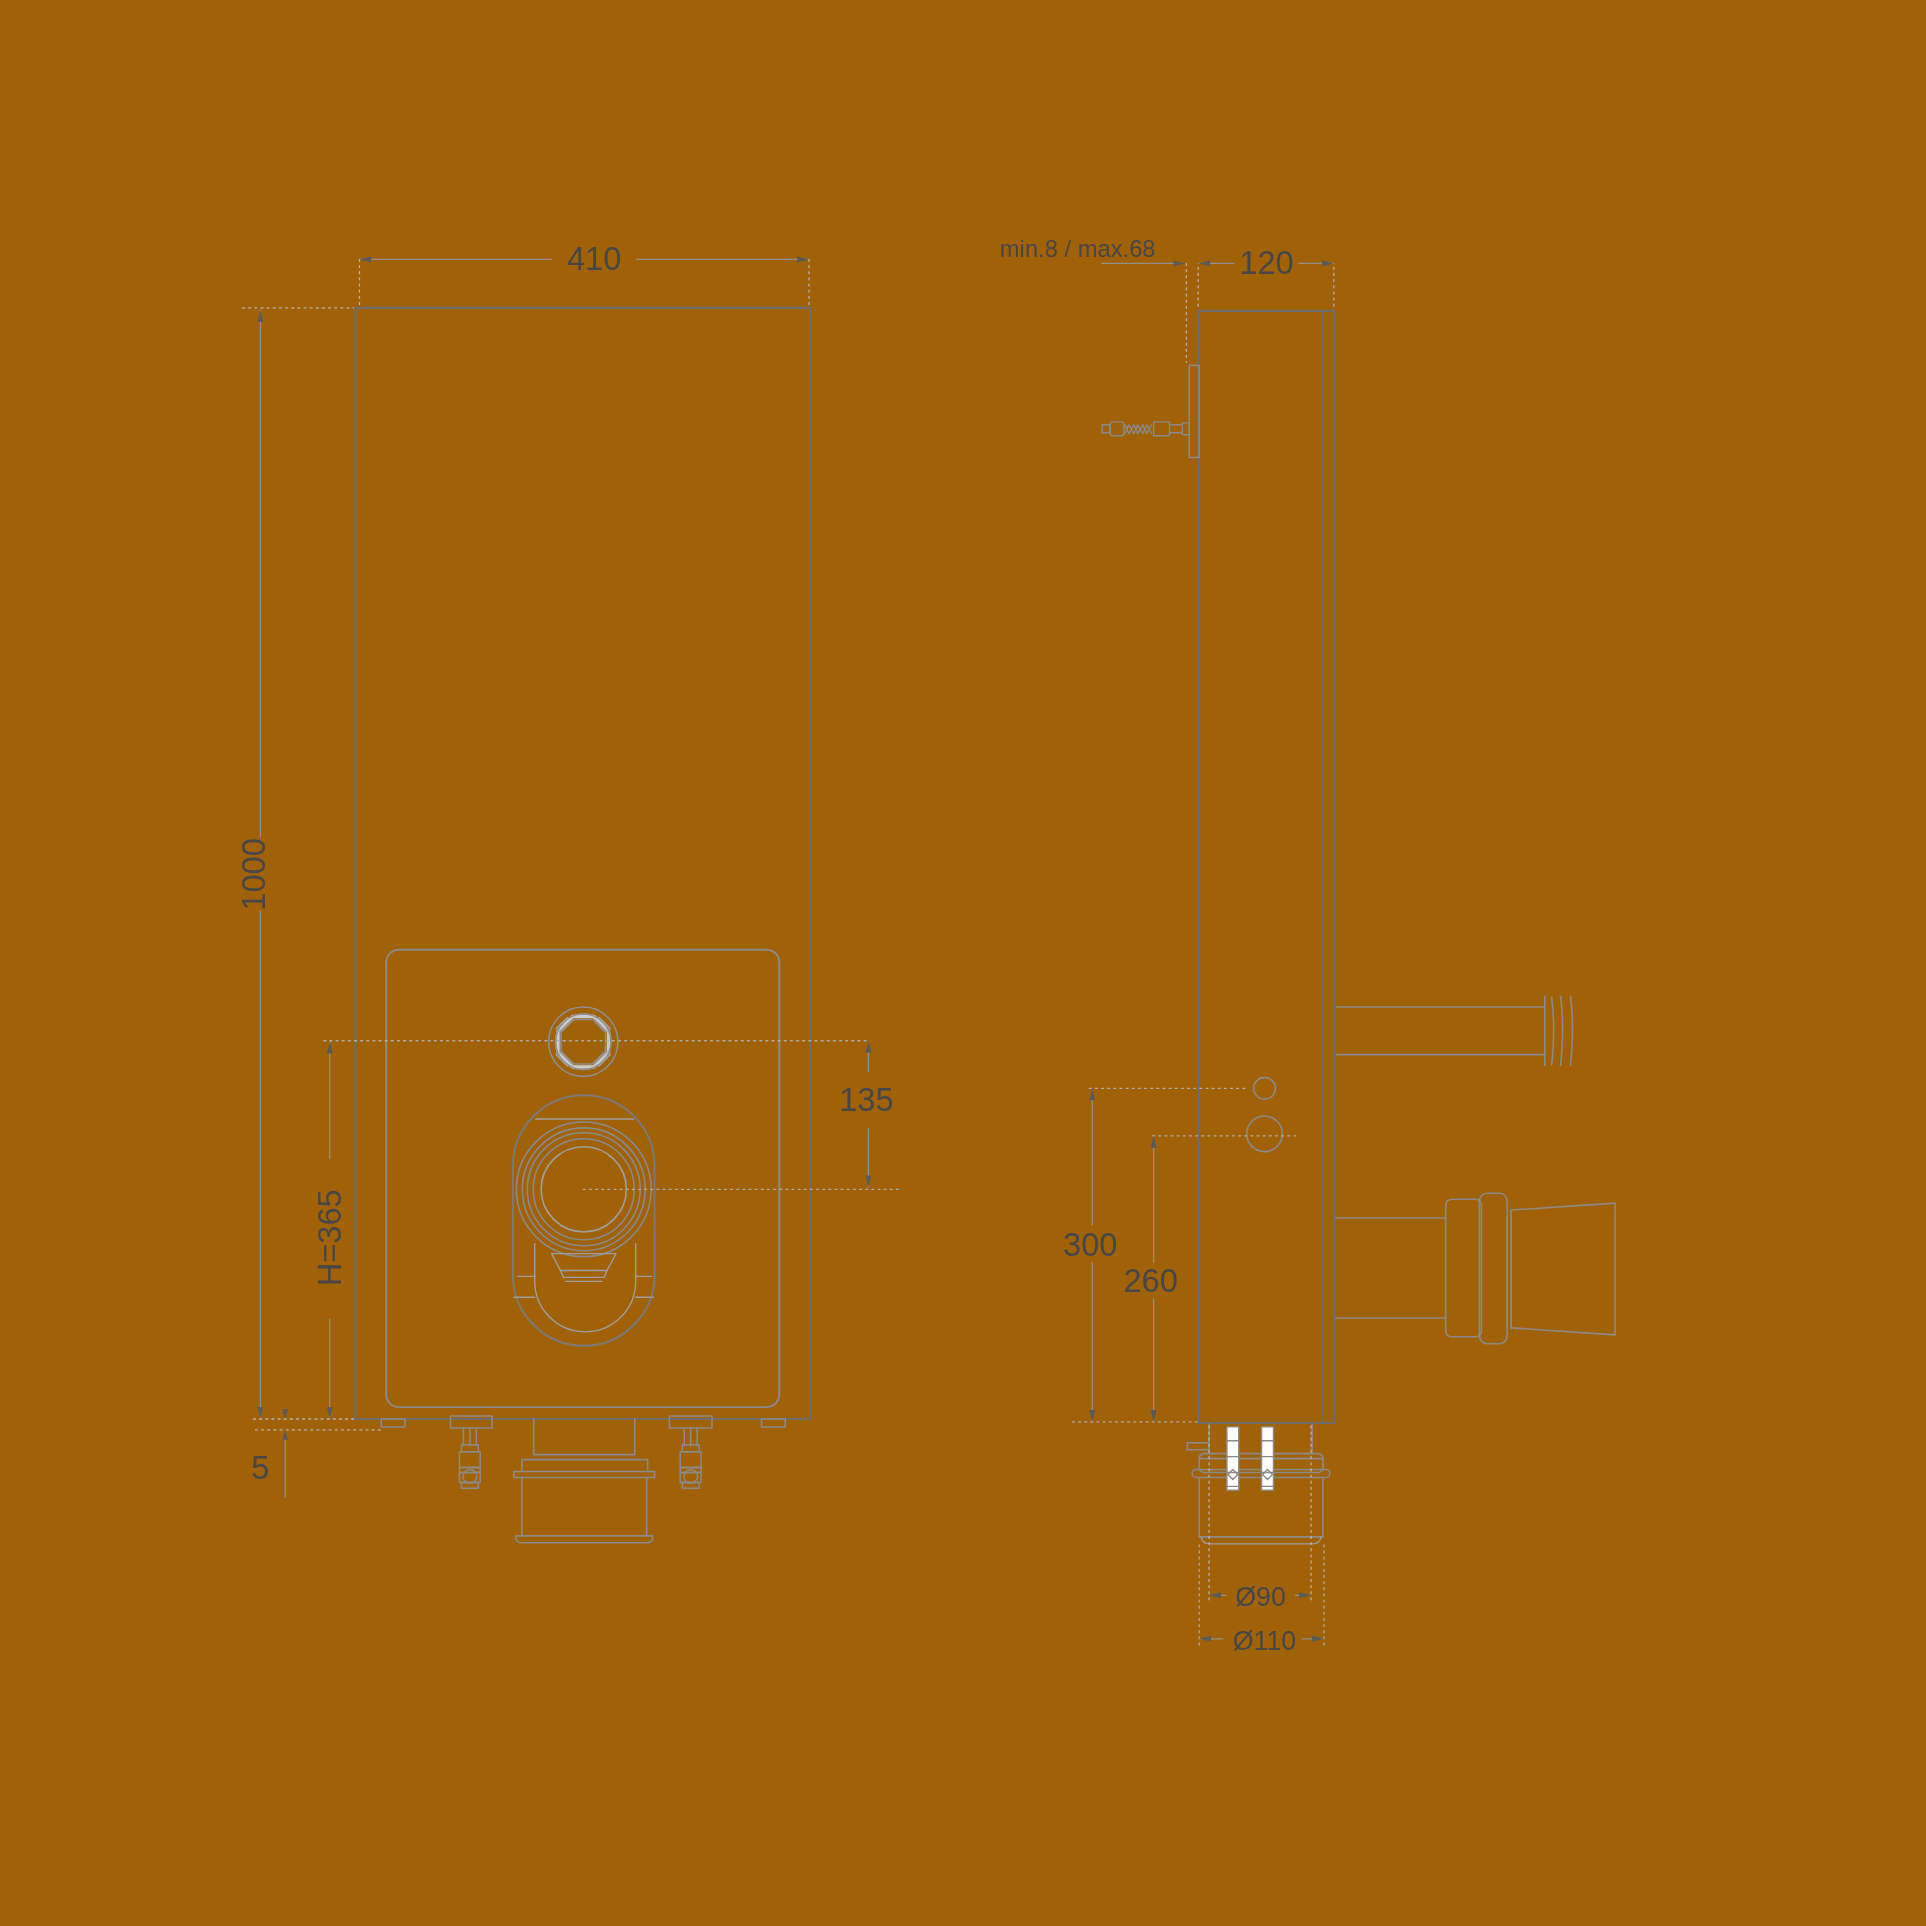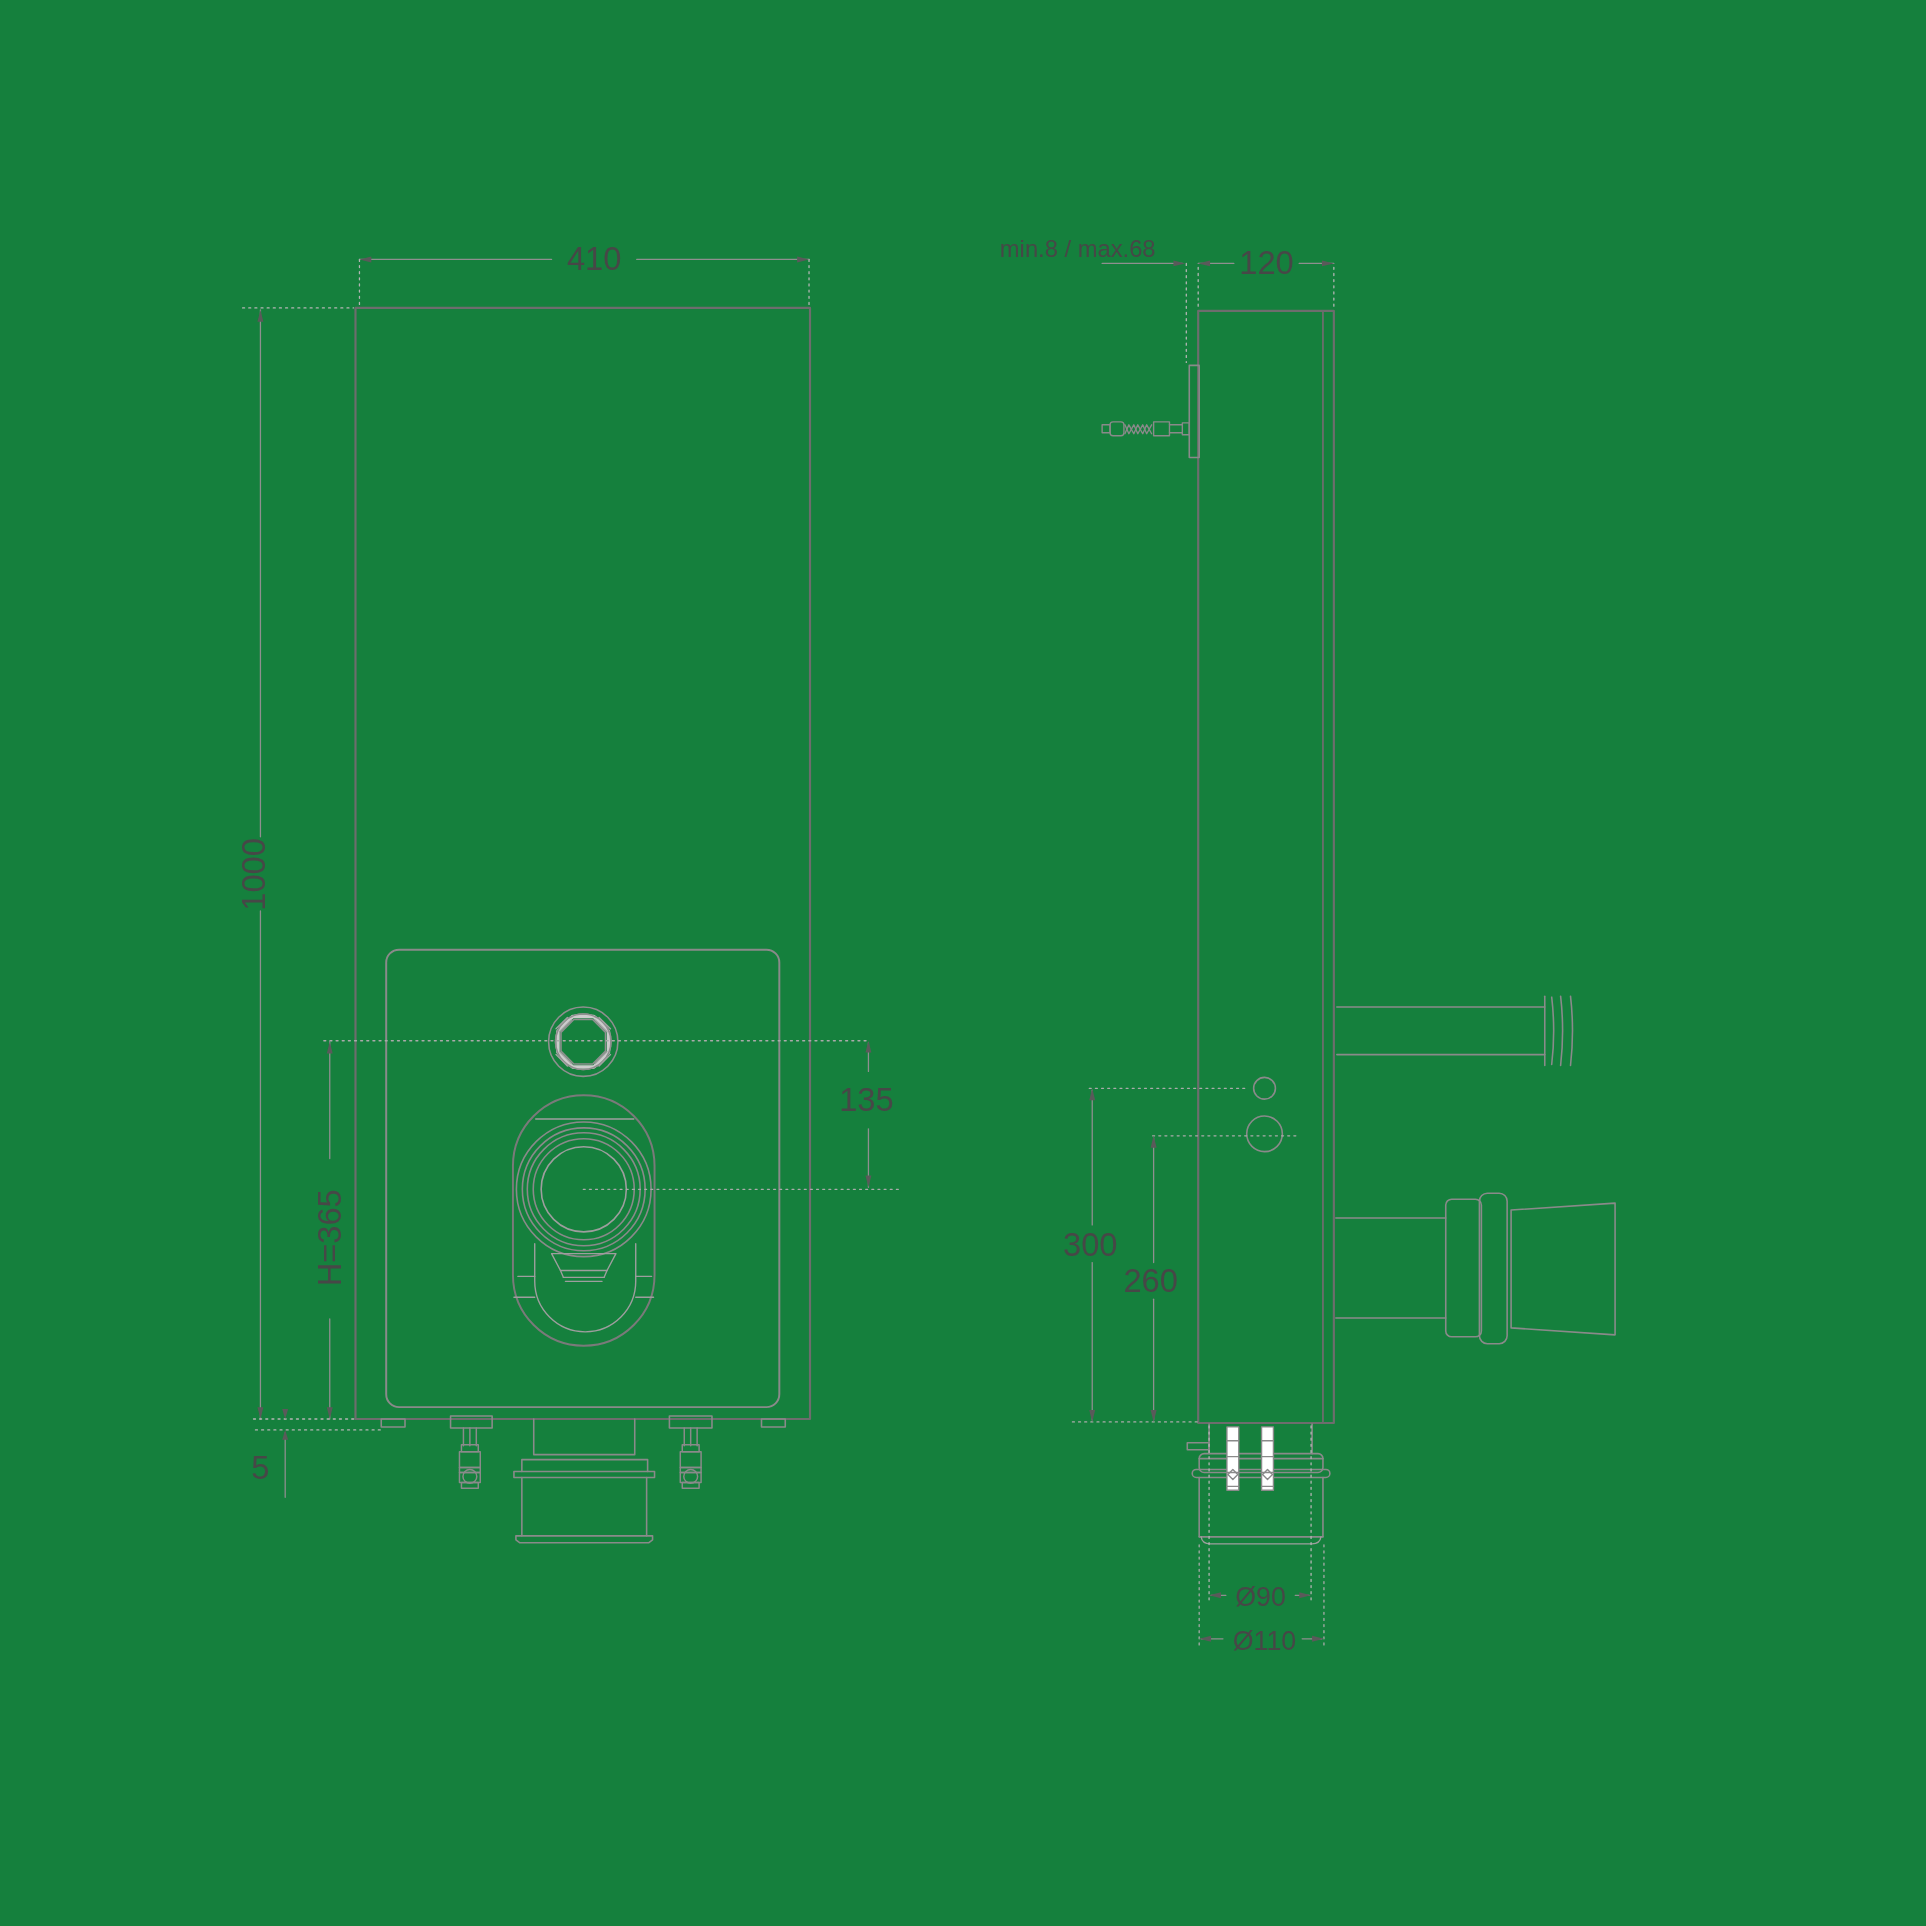--- a/index.html
+++ b/index.html
@@ -1,16 +1,16 @@
 <!DOCTYPE html>
 <html><head>
 <meta charset="utf-8">
 <style>
   html,body{margin:0;padding:0;background:#ffffff;}
-  .wrap{width:1927px;height:1927px;background:#15803d;transform:translateZ(0);}
+  .wrap{width:1927px;height:1927px;background:#a16207;transform:translateZ(0);}
   text{font-family:"Liberation Sans", sans-serif; fill:#474747;}
 </style>
 </head>
 <body>
 <div class="wrap">
 <svg width="1927" height="1927" viewBox="0 0 1946 1946">
 <g fill="none" stroke-linecap="round" stroke-linejoin="round">
 
 <rect x="359" y="311" width="459" height="1122" stroke="#6d6d6d" stroke-width="2.2"></rect>
 

